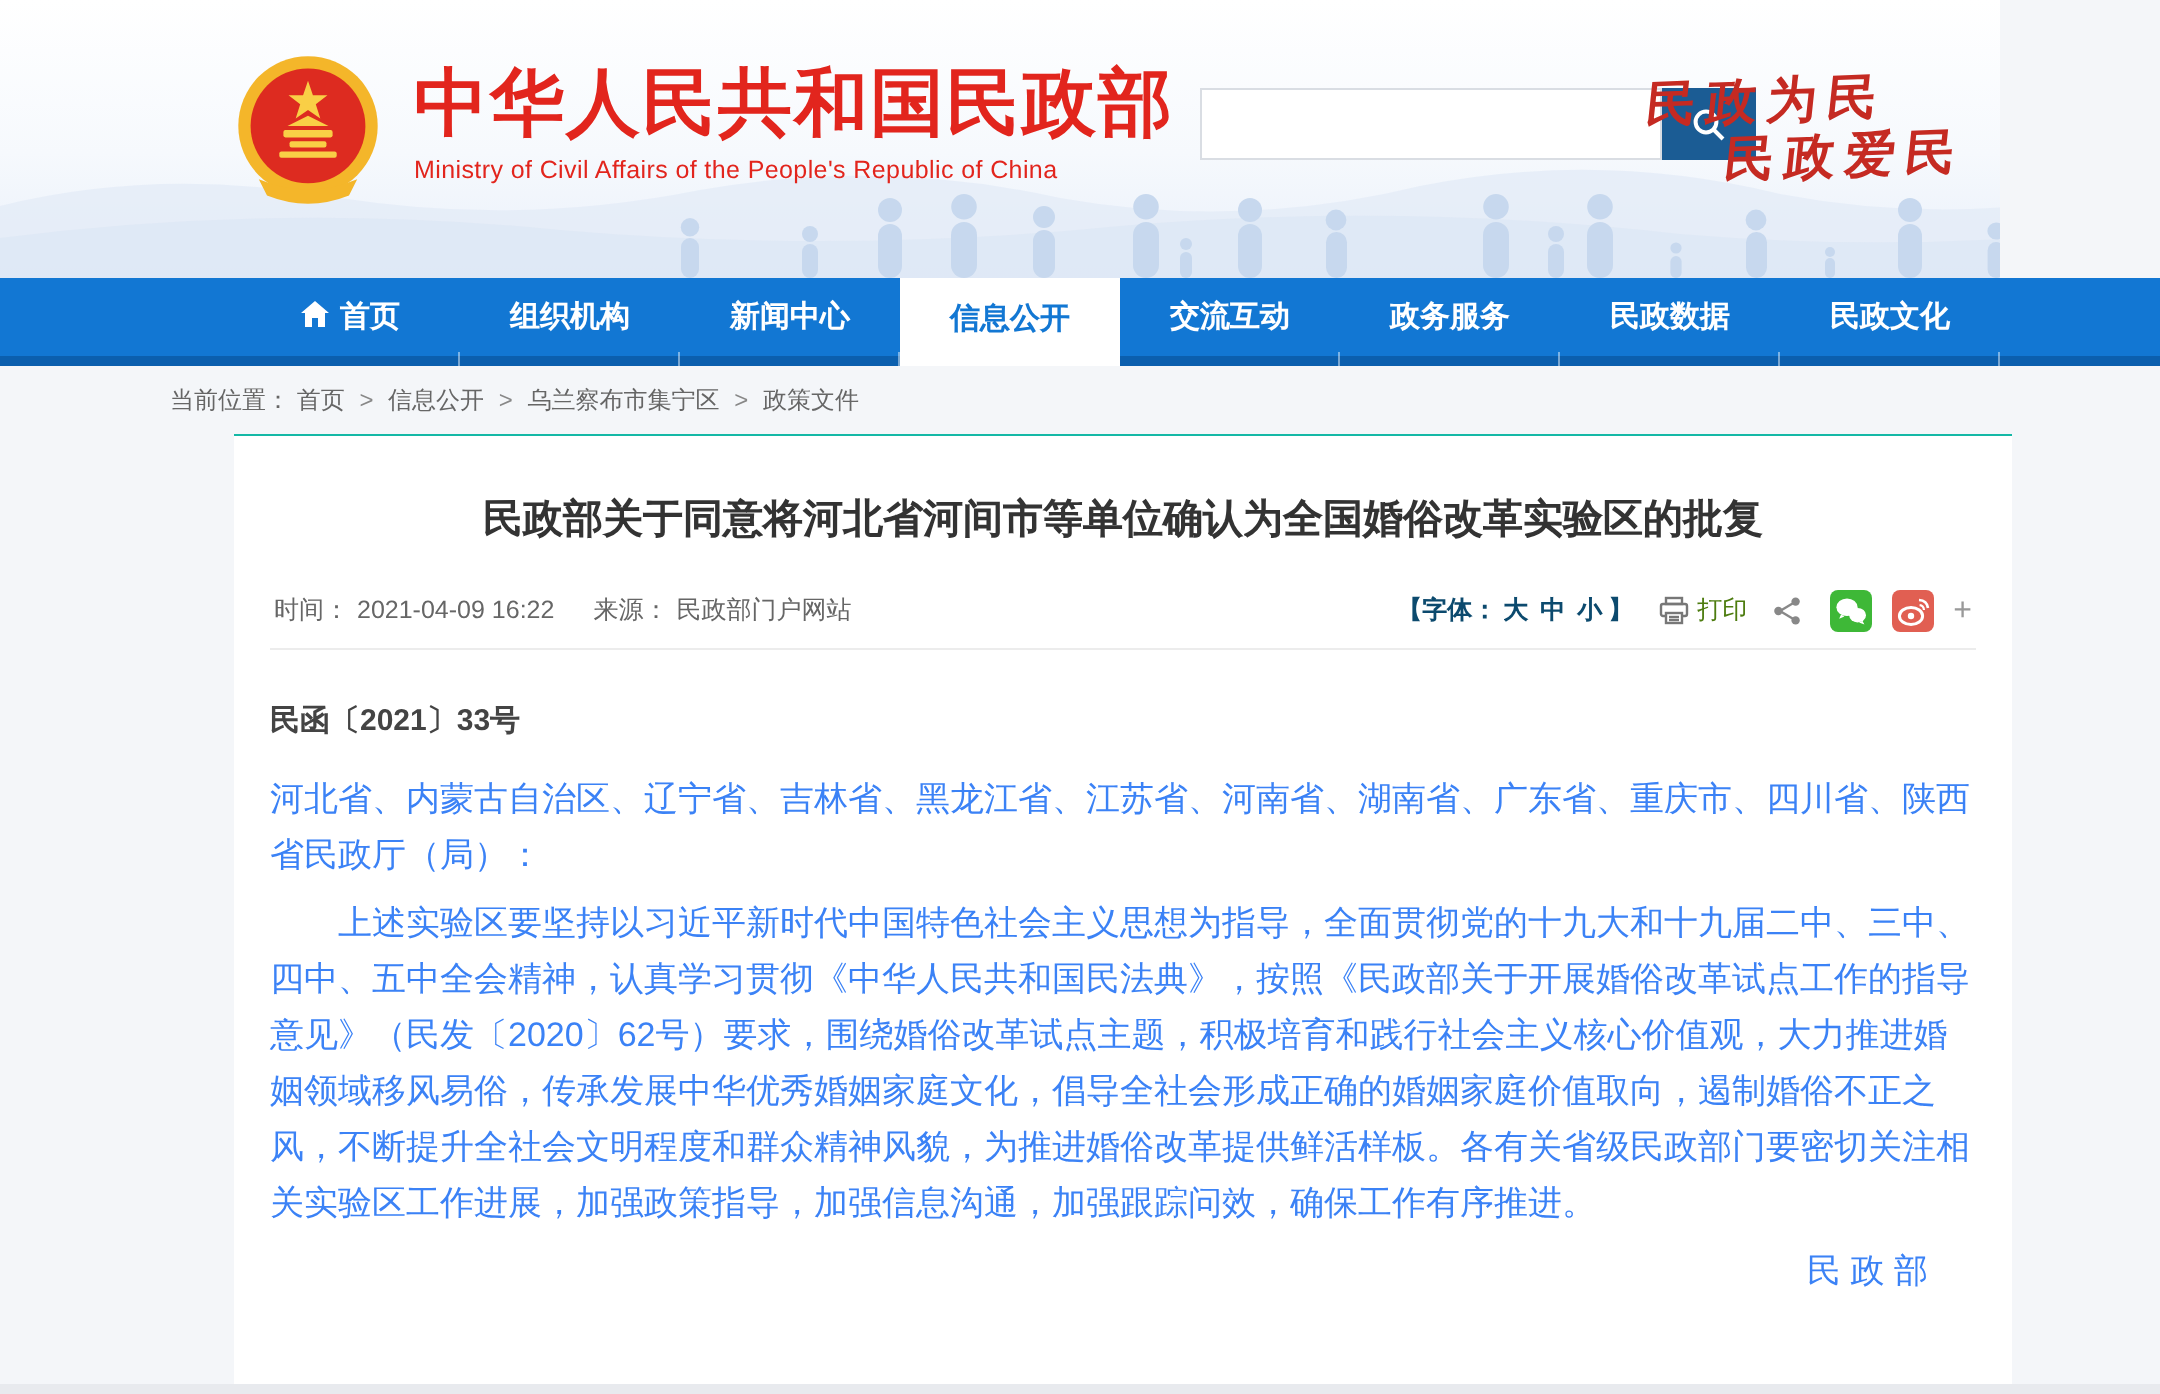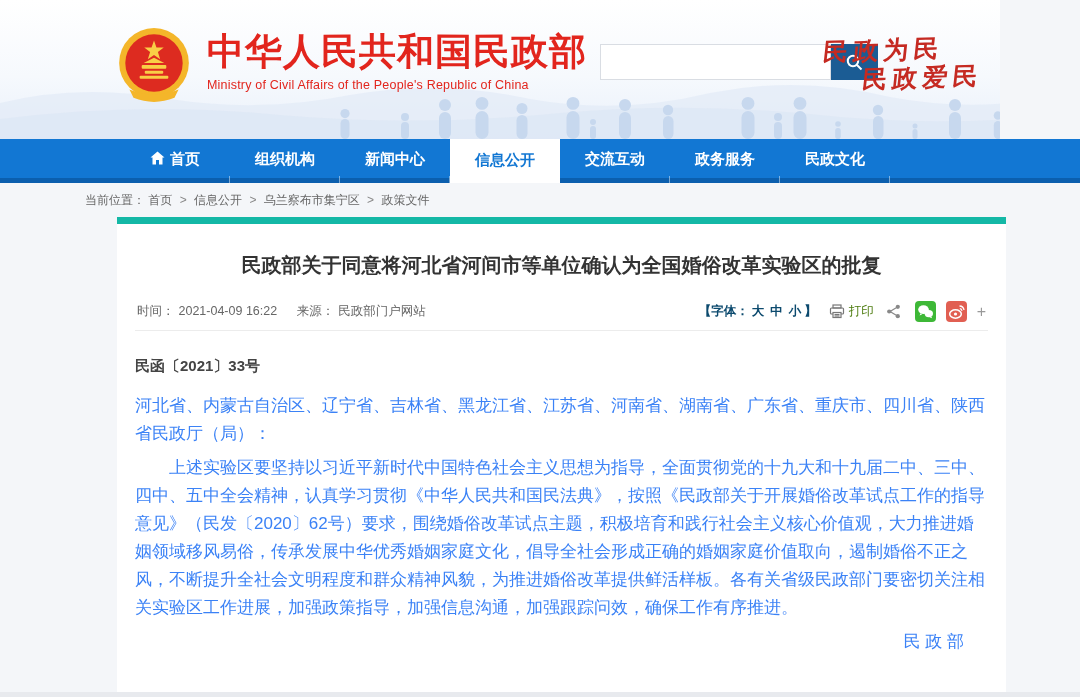--- a/index.html
+++ b/index.html
@@ -38,21 +38,21 @@
   .nav-item.active { background:#ffffff; color:#1277d3; line-height:42px; }
   .home-icon { margin-right:5px; vertical-align:-1px; }
 
   
   .breadcrumb { height:34px; line-height:34px; padding-left:85px; font-size:12px; color:#666; }
   .breadcrumb .crumb { color:#666; cursor:pointer; }
   .breadcrumb .sep { margin:0 4px; color:#888; }
 
   
   .article-card { position:absolute; left:117px; top:217px; width:889px; height:475px;
-    background:#fff; border-top:7px solid #14b8a6; padding:0 18px; }
+    background:#fff; border-top:1px solid #14b8a6; padding:0 18px; }
   .page-title { text-align:center; margin-top:28px; font-size:20px; font-weight:bold; color:#333; }
   .meta-row { display:flex; justify-content:space-between; align-items:center; margin-top:22px;
     font-size:12.5px; color:#666; padding:0 2px; }
   .meta-left span { margin-right:4px; }
   .meta-time { margin-right:16px !important; }
   .meta-right { display:flex; align-items:center; color:#555; }
   .font-ctl { font-weight:bold; color:#0c4a6e; }
   .font-size-opt { cursor:pointer; margin:0 3px; }
   .tool-btn { display:inline-flex; align-items:center; margin-left:12px; cursor:pointer; color:#4d7c0f; }
   .tool-btn svg { margin-right:4px; }
@@ -158,20 +158,21 @@
     <li class="nav-item">
       <svg class="home-icon" width="15" height="14" viewBox="0 0 15 14">
         <path d="M7.5,0.5 L14.5,6.5 L12.5,6.5 L12.5,13.5 L9,13.5 L9,9 L6,9 L6,13.5 L2.5,13.5 L2.5,6.5 L0.5,6.5 Z" fill="#ffffff"></path>
       </svg><span>首页</span>
     </li>
     <li class="nav-item"><span>组织机构</span></li>
     <li class="nav-item"><span>新闻中心</span></li>
     <li class="nav-item active"><span>信息公开</span></li>
     <li class="nav-item"><span>交流互动</span></li>
     <li class="nav-item"><span>政务服务</span></li>
+    <li class="nav-item"><span>民政数据</span></li>
     <li class="nav-item"><span>民政文化</span></li>
   </ul>
 </div>
 
 <div class="breadcrumb">
   <span>当前位置：</span>
   <span class="crumb">首页</span>
   <span class="sep">&gt;</span>
   <span class="crumb">信息公开</span>
   <span class="sep">&gt;</span>

